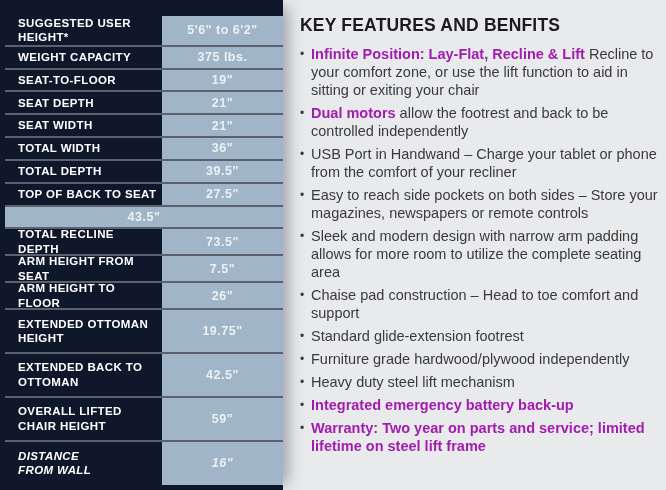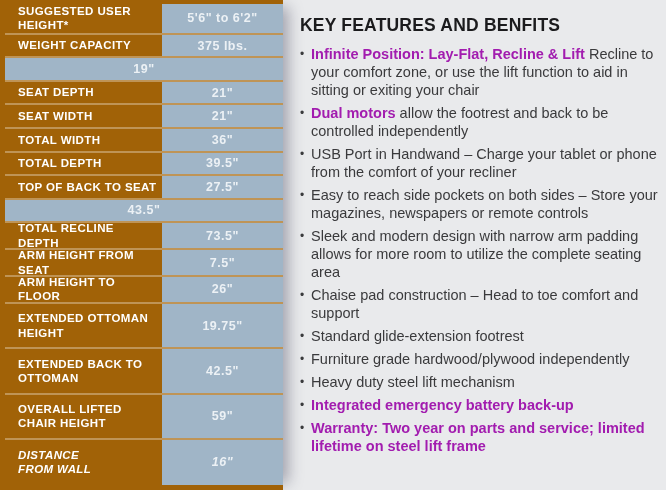--- a/index.html
+++ b/index.html
@@ -6,22 +6,22 @@
   body{
     width:666px;height:490px;overflow:hidden;
     background:#e9eaec;
     font-family:"Liberation Sans", sans-serif;
   }
   .stage{position:relative;width:666px;height:490px;background:#e9eaec;}
 
   
   .spec-table{
     position:absolute;left:0;top:0;width:283px;height:490px;
-    background:#a16207;
-    padding:4px 0 5px 5px;box-sizing:border-box;
+    background:#0f172a;
+    padding:16px 0 5px 5px;box-sizing:border-box;
     display:flex;flex-direction:column;
     box-shadow:12px 0 14px -7px rgba(50,50,75,.4);
   }
   .row{
     display:flex;height:26.9px;box-sizing:border-box;
     border-bottom:2px solid rgba(255,255,255,.32);
   }
   .row.m{height:33px;}
   .row.tall{height:52px;}
   .row:last-child{border-bottom:none;font-style:italic;}
@@ -60,20 +60,21 @@
       <div class="row m">
         <div class="lab">SUGGESTED USER
 HEIGHT*</div>
         <div class="val">5'6" to 6'2"</div>
       </div>
       <div class="row">
         <div class="lab">WEIGHT CAPACITY</div>
         <div class="val">375 lbs.</div>
       </div>
       <div class="row">
+        <div class="lab">SEAT-TO-FLOOR</div>
         <div class="val">19"</div>
       </div>
       <div class="row">
         <div class="lab">SEAT DEPTH</div>
         <div class="val">21"</div>
       </div>
       <div class="row">
         <div class="lab">SEAT WIDTH</div>
         <div class="val">21"</div>
       </div>

